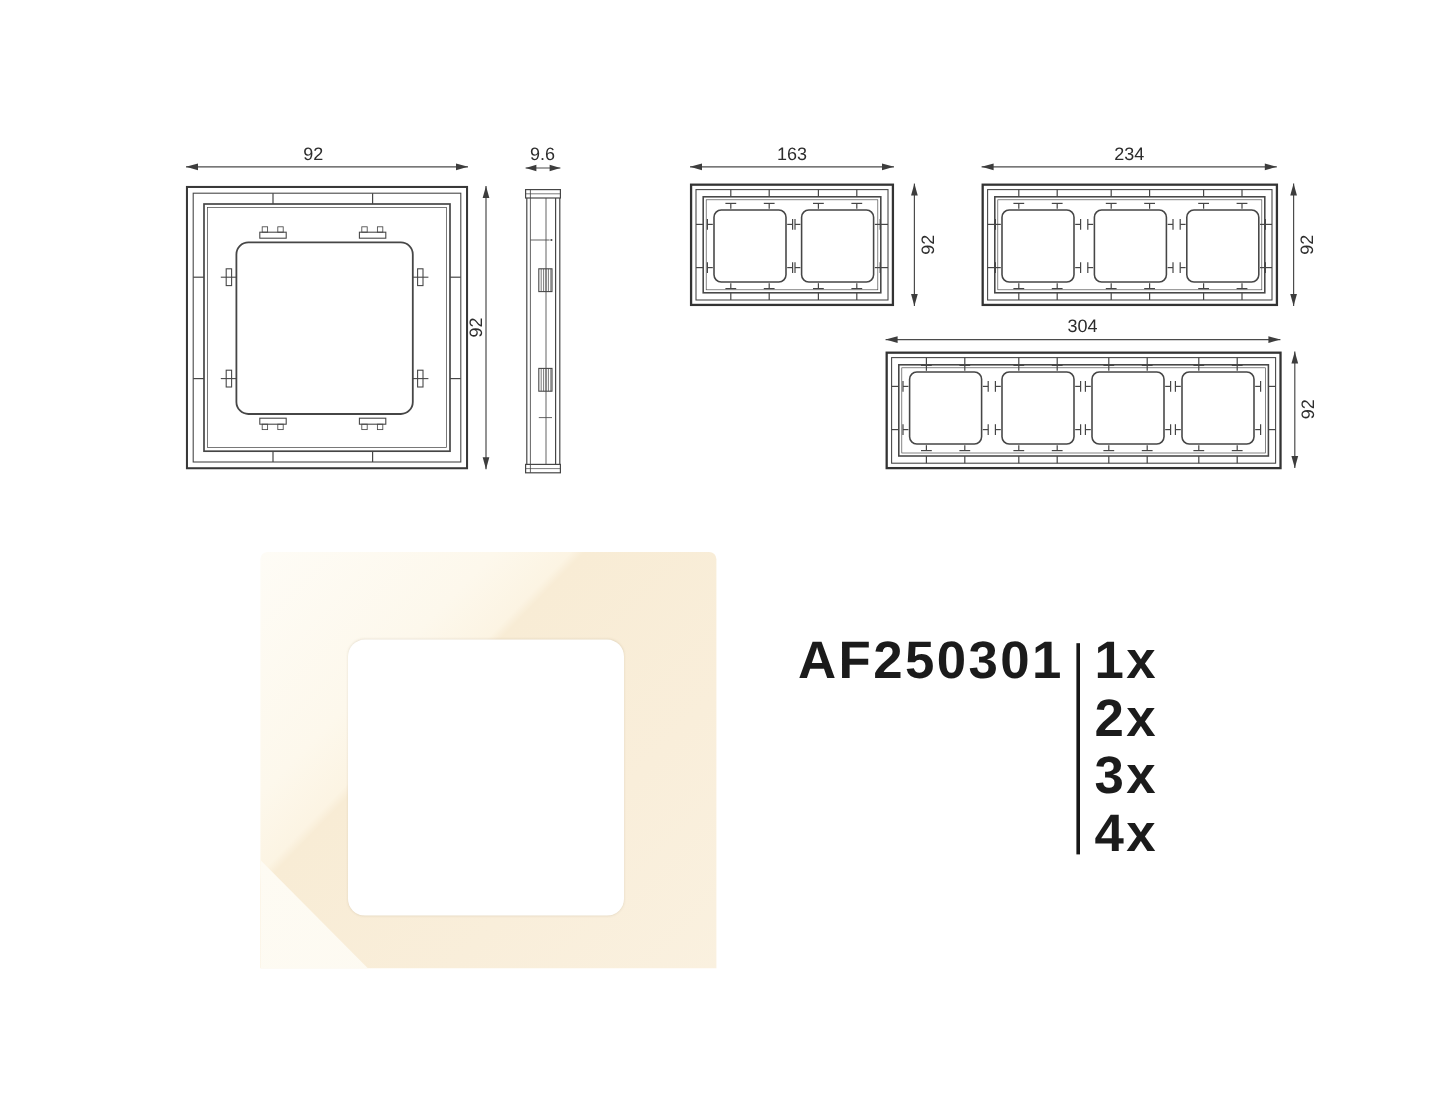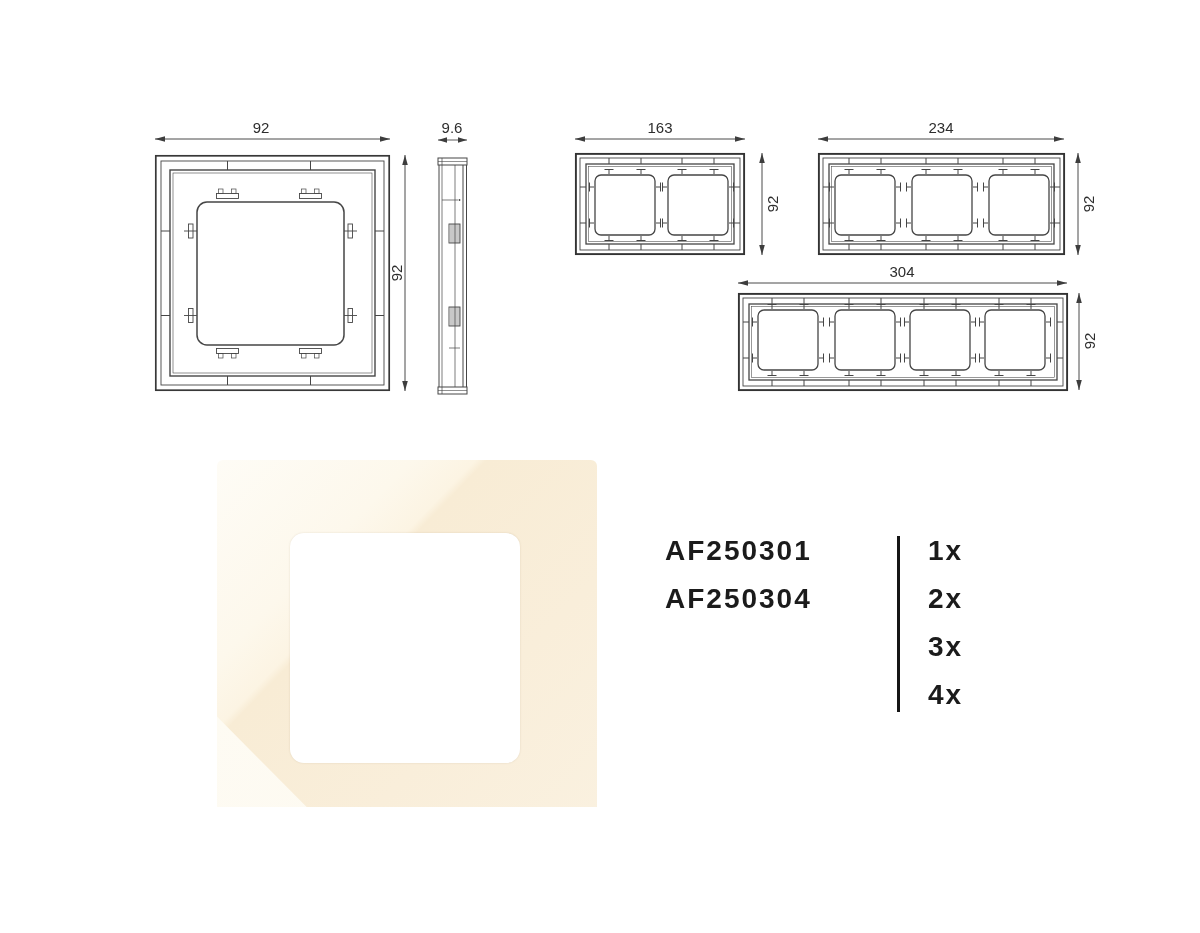--- a/index.html
+++ b/index.html
@@ -10,25 +10,25 @@
   
   .photo{position:absolute;left:217px;top:460px;width:380px;height:383px;border-radius:6px;
          background:linear-gradient(134deg,#fefcf6 0%,#fdf8ec 26%,#fcf4e3 34.5%,#f8ecd5 36%,#f9eeda 66%,#faf1e0 100%);}
   .photo-facet{position:absolute;left:0;top:0;width:100%;height:100%;border-radius:6px;
          clip-path:polygon(0 67%,33% 100%,0 100%);
          background:linear-gradient(134deg,#fefcf5 0%,#fdf9ef 100%);}
   .photo-opening{position:absolute;left:73px;top:73px;width:230px;height:230px;background:#ffffff;
          border-radius:14px;box-shadow:0 0 2px rgba(120,100,60,0.18);}
   
   .codes{position:absolute;left:665px;top:527px;display:flex;align-items:stretch;
-         font-weight:700;font-size:28px;color:#1b1b1b;letter-spacing:2px;}
+         font-weight:700;font-size:44px;color:#1b1b1b;letter-spacing:2px;}
   .codes-list{width:232px;}
   .codes-list div,.codes-qty div{height:48px;line-height:48px;white-space:nowrap;}
   .codes-divider{width:3px;background:#161616;margin:9px 0 7px 0;}
-  .codes-qty{padding-left:28px;}
+  .codes-qty{padding-left:12px;}
 </style>
 </head>
 <body>
 
 <div class="page">
 
   <svg class="fig" style="left:140px;top:110px" width="290" height="300">
     <g stroke="#4b4b4b" fill="none">
       <line x1="15" y1="29" x2="250" y2="29" stroke-width="1"></line>
       <path d="M15,29 L25,26.2 L25,31.8 Z" fill="#3d3d3d" stroke="none"></path>
@@ -305,21 +305,20 @@
   </svg>
 
   <div class="photo">
     <div class="photo-facet"></div>
     <div class="photo-opening"></div>
   </div>
 
   <div class="codes">
     <div class="codes-list">
       <div>AF250301</div>
-      <div>AF250304</div>
     </div>
     <div class="codes-divider"></div>
     <div class="codes-qty">
       <div>1x</div>
       <div>2x</div>
       <div>3x</div>
       <div>4x</div>
     </div>
   </div>
 

